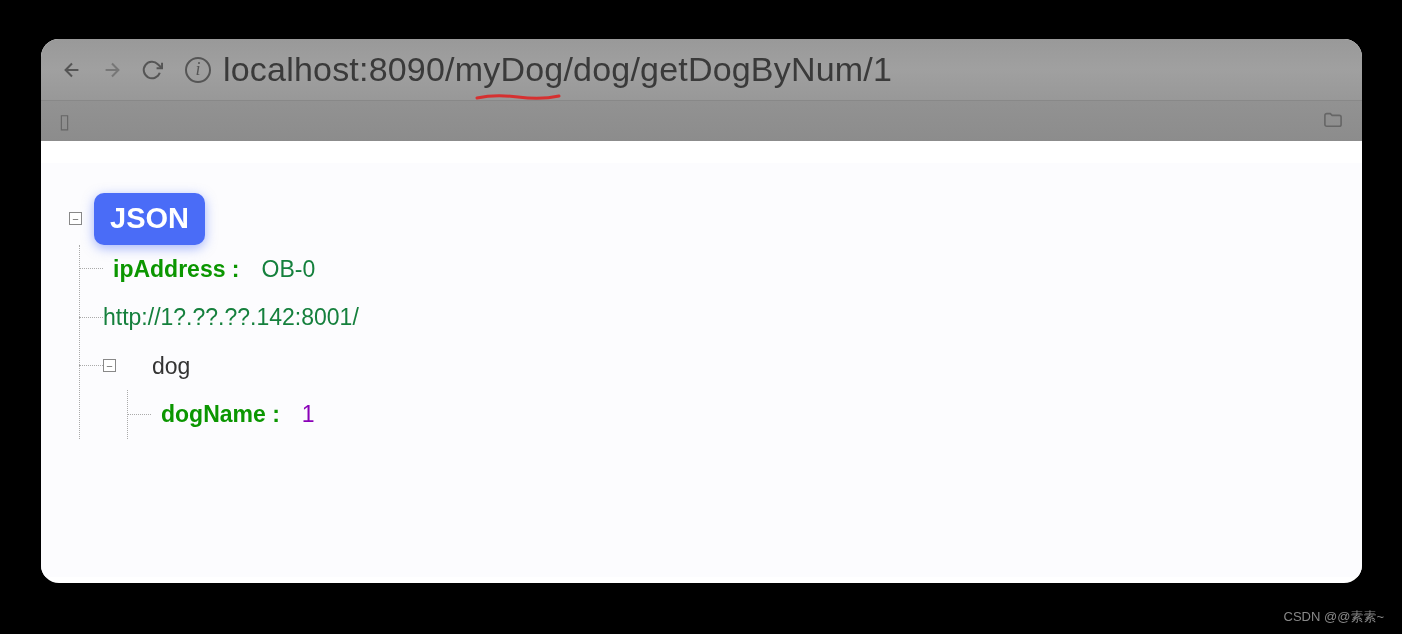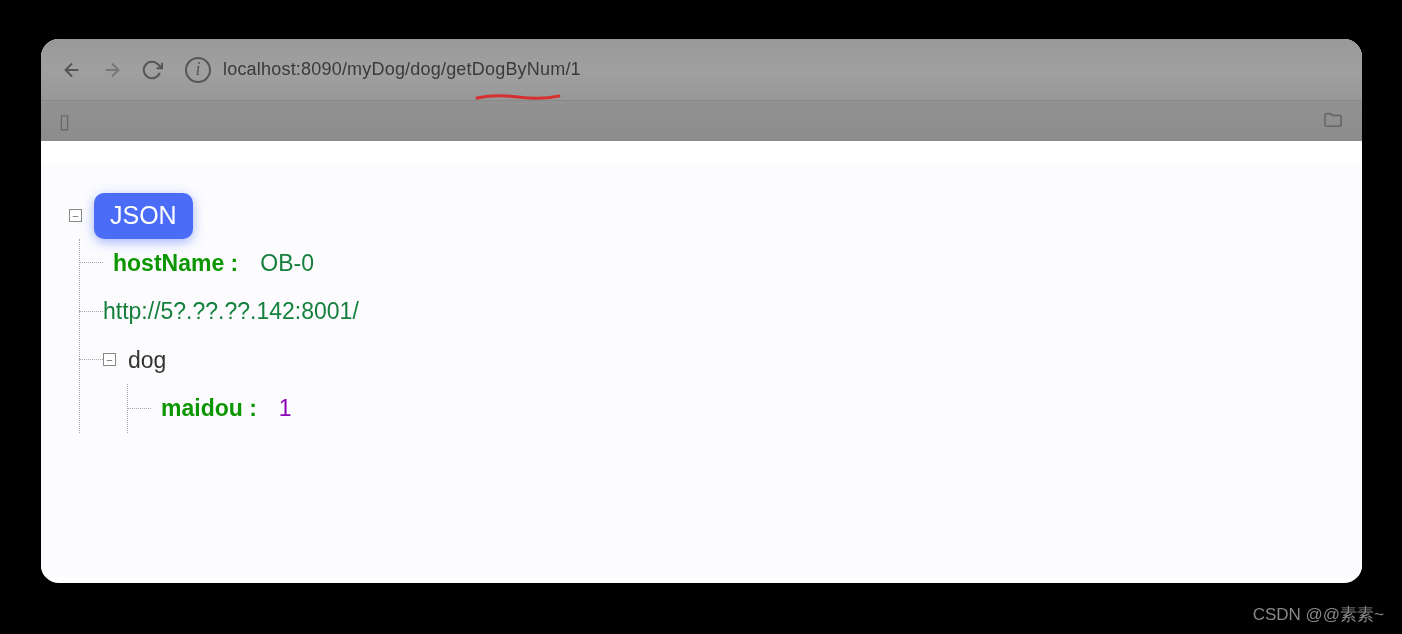--- a/index.html
+++ b/index.html
@@ -61,21 +61,21 @@
       border-radius: 50%;
       display: flex;
       align-items: center;
       justify-content: center;
       color: #555;
       font-family: Georgia, serif;
       font-size: 18px;
       font-style: italic;
     }
     .url-text {
-      font-size: 18px;
+      font-size: 34px;
       color: #3a3a3a;
       letter-spacing: 0.2px;
       white-space: nowrap;
       position: relative;
     }
     .red-underline {
       position: absolute;
       left: 434px;
       top: 53px;
       width: 86px;
@@ -126,22 +126,22 @@
       background: #fff;
       cursor: pointer;
       margin-right: 12px;
       user-select: none;
       flex-shrink: 0;
     }
     .json-badge {
       display: inline-block;
       background: #4a6cf7;
       color: #fff;
-      font-weight: 400;
-      font-size: 25px;
+      font-weight: 700;
+      font-size: 29px;
       padding: 4px 16px;
       border-radius: 10px;
       box-shadow: 0 3px 12px rgba(74,108,247,0.5);
     }
     .children {
       margin-left: 10px;
       border-left: 1px dotted #aaa;
       padding-left: 0;
     }
     .child-row {
@@ -158,39 +158,39 @@
       flex-shrink: 0;
     }
     .key-label {
       color: #0b9600;
       font-weight: 700;
       margin-right: 22px;
       margin-left: 10px;
     }
     .key-plain {
       color: #333;
-      margin-left: 0;
+      margin-left: 24px;
     }
     .val-string { color: #15803d; }
     .val-number { color: #8a00b8; }
     .nested-row {
       display: flex;
       align-items: center;
       padding: 7px 0;
     }
     .nested-children {
       margin-left: 47px;
       border-left: 1px dotted #aaa;
     }
     .watermark {
       position: absolute;
       bottom: 8px;
       right: 18px;
       color: #888;
-      font-size: 17px;
+      font-size: 13px;
       font-family: Arial, sans-serif;
     }
   </style>
 </head>
 <body>
 
 <div class="browser-window">
 
   <div class="toolbar">
     <div class="nav-buttons">
@@ -235,39 +235,39 @@
 
       <div class="tree-row">
         <span class="expand-box">−</span>
         <span class="json-badge">JSON</span>
       </div>
 
       <div class="children">
 
         <div class="child-row">
           <span class="tree-connector"></span>
-          <span class="key-label">hostName :</span>
+          <span class="key-label">ipAddress :</span>
           <span class="val-string">OB-0</span>
         </div>
 
         <div class="child-row">
           <span class="tree-connector"></span>
-          <span class="val-string">http://5?.??.??.142:8001/</span>
+          <span class="val-string">http://1?.??.??.142:8001/</span>
         </div>
 
         <div class="nested-row">
           <span class="tree-connector"></span>
           <span class="expand-box">−</span>
           <span class="key-plain">dog</span>
         </div>
 
         <div class="nested-children">
           <div class="child-row">
             <span class="tree-connector"></span>
-            <span class="key-label">maidou :</span>
+            <span class="key-label">dogName :</span>
             <span class="val-number">1</span>
           </div>
         </div>
 
       </div>
     </div>
   </div>
 
 </div>
 

